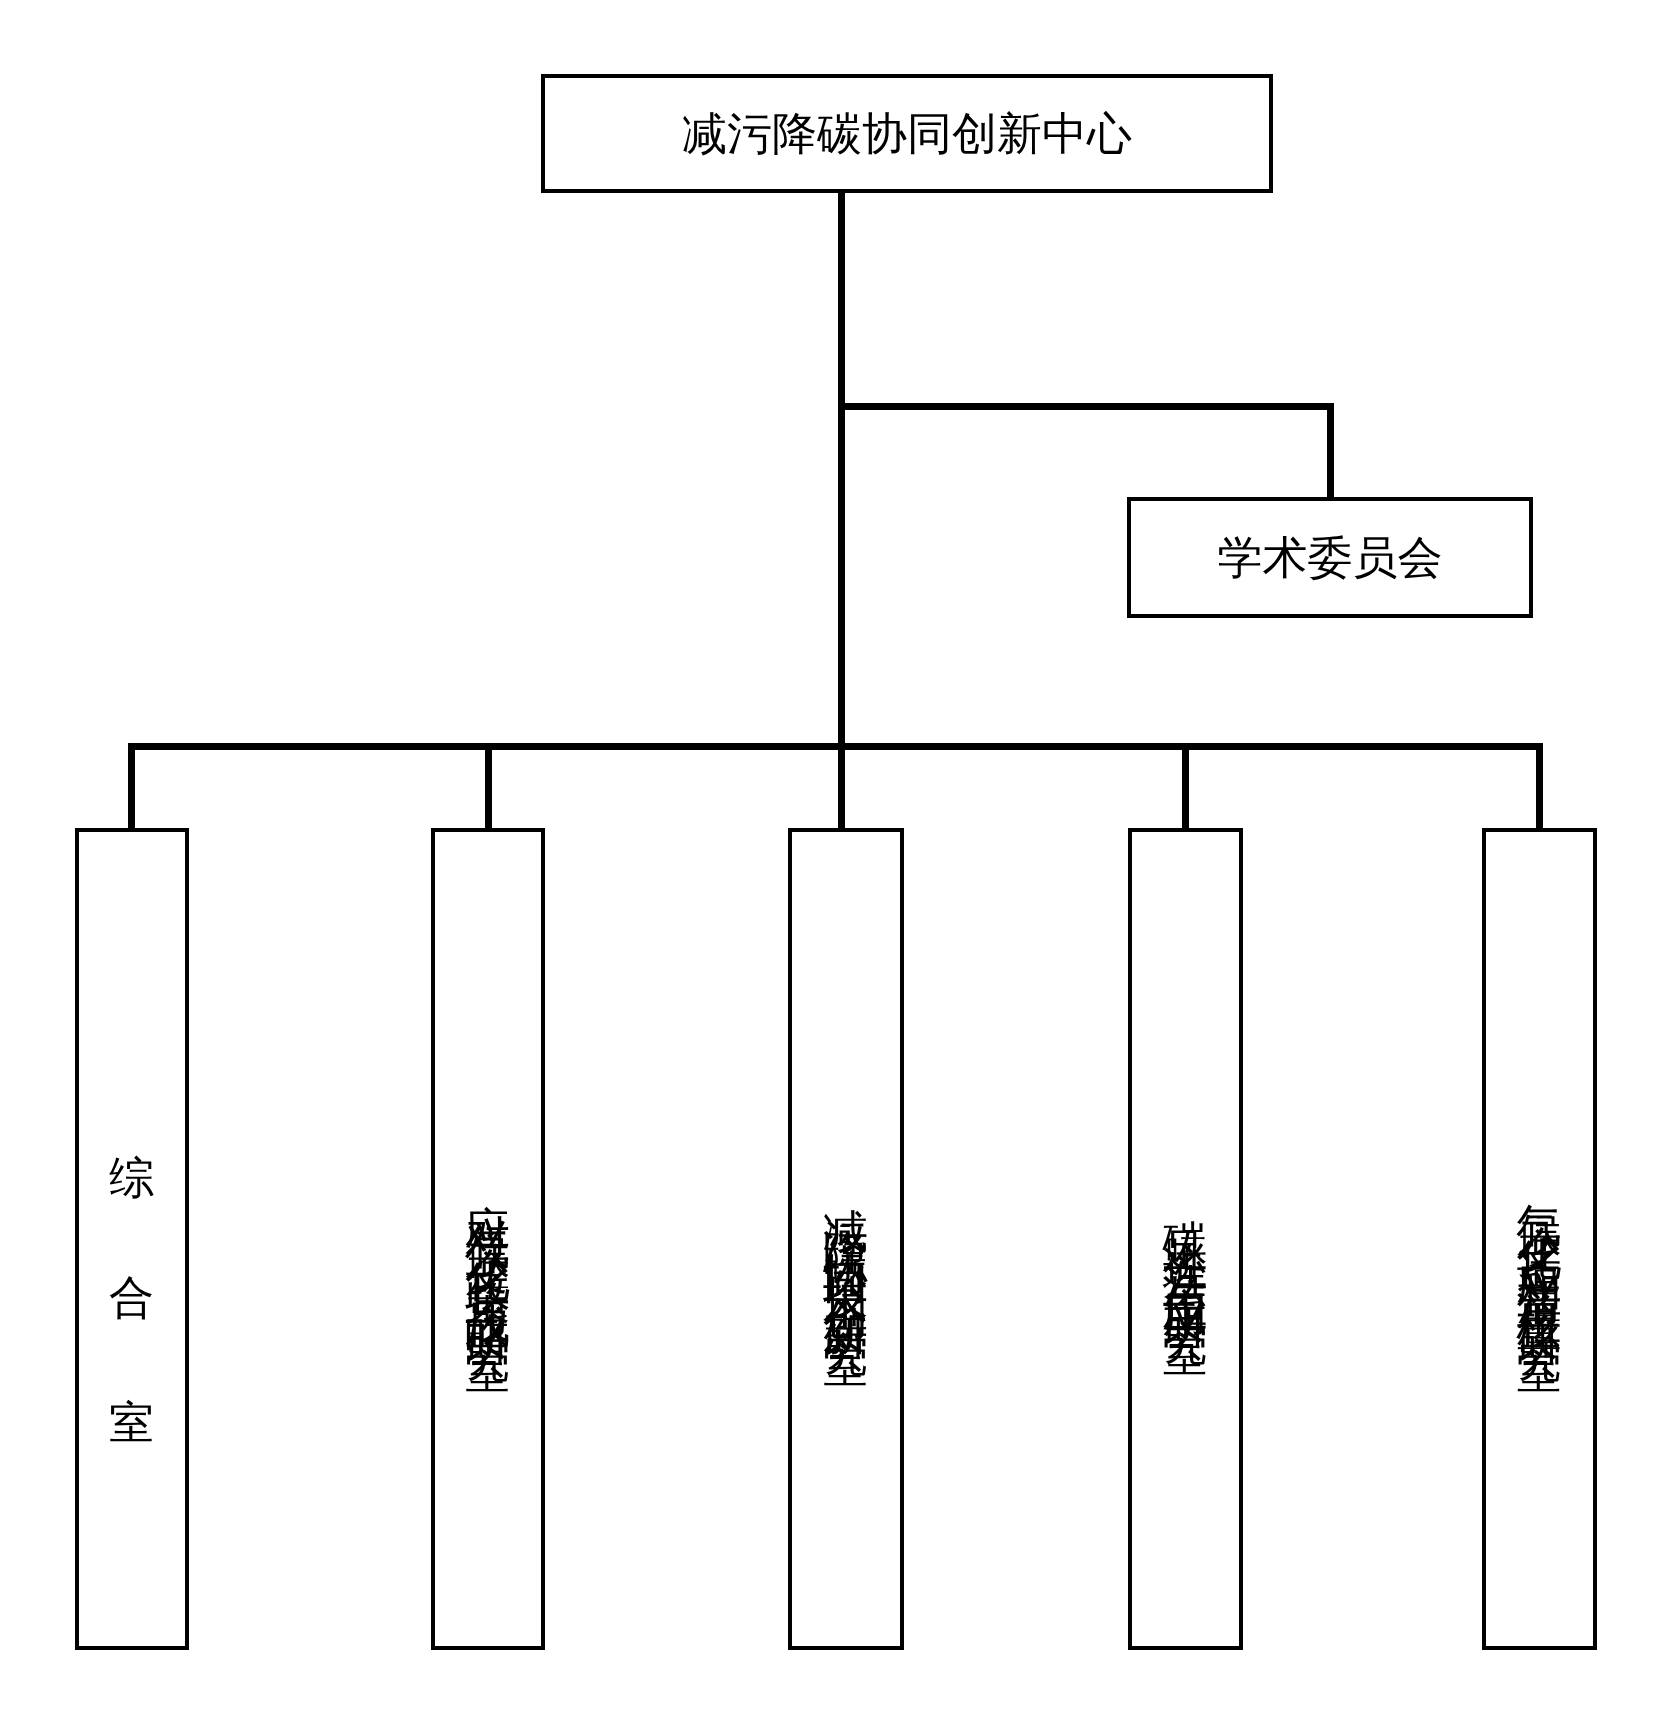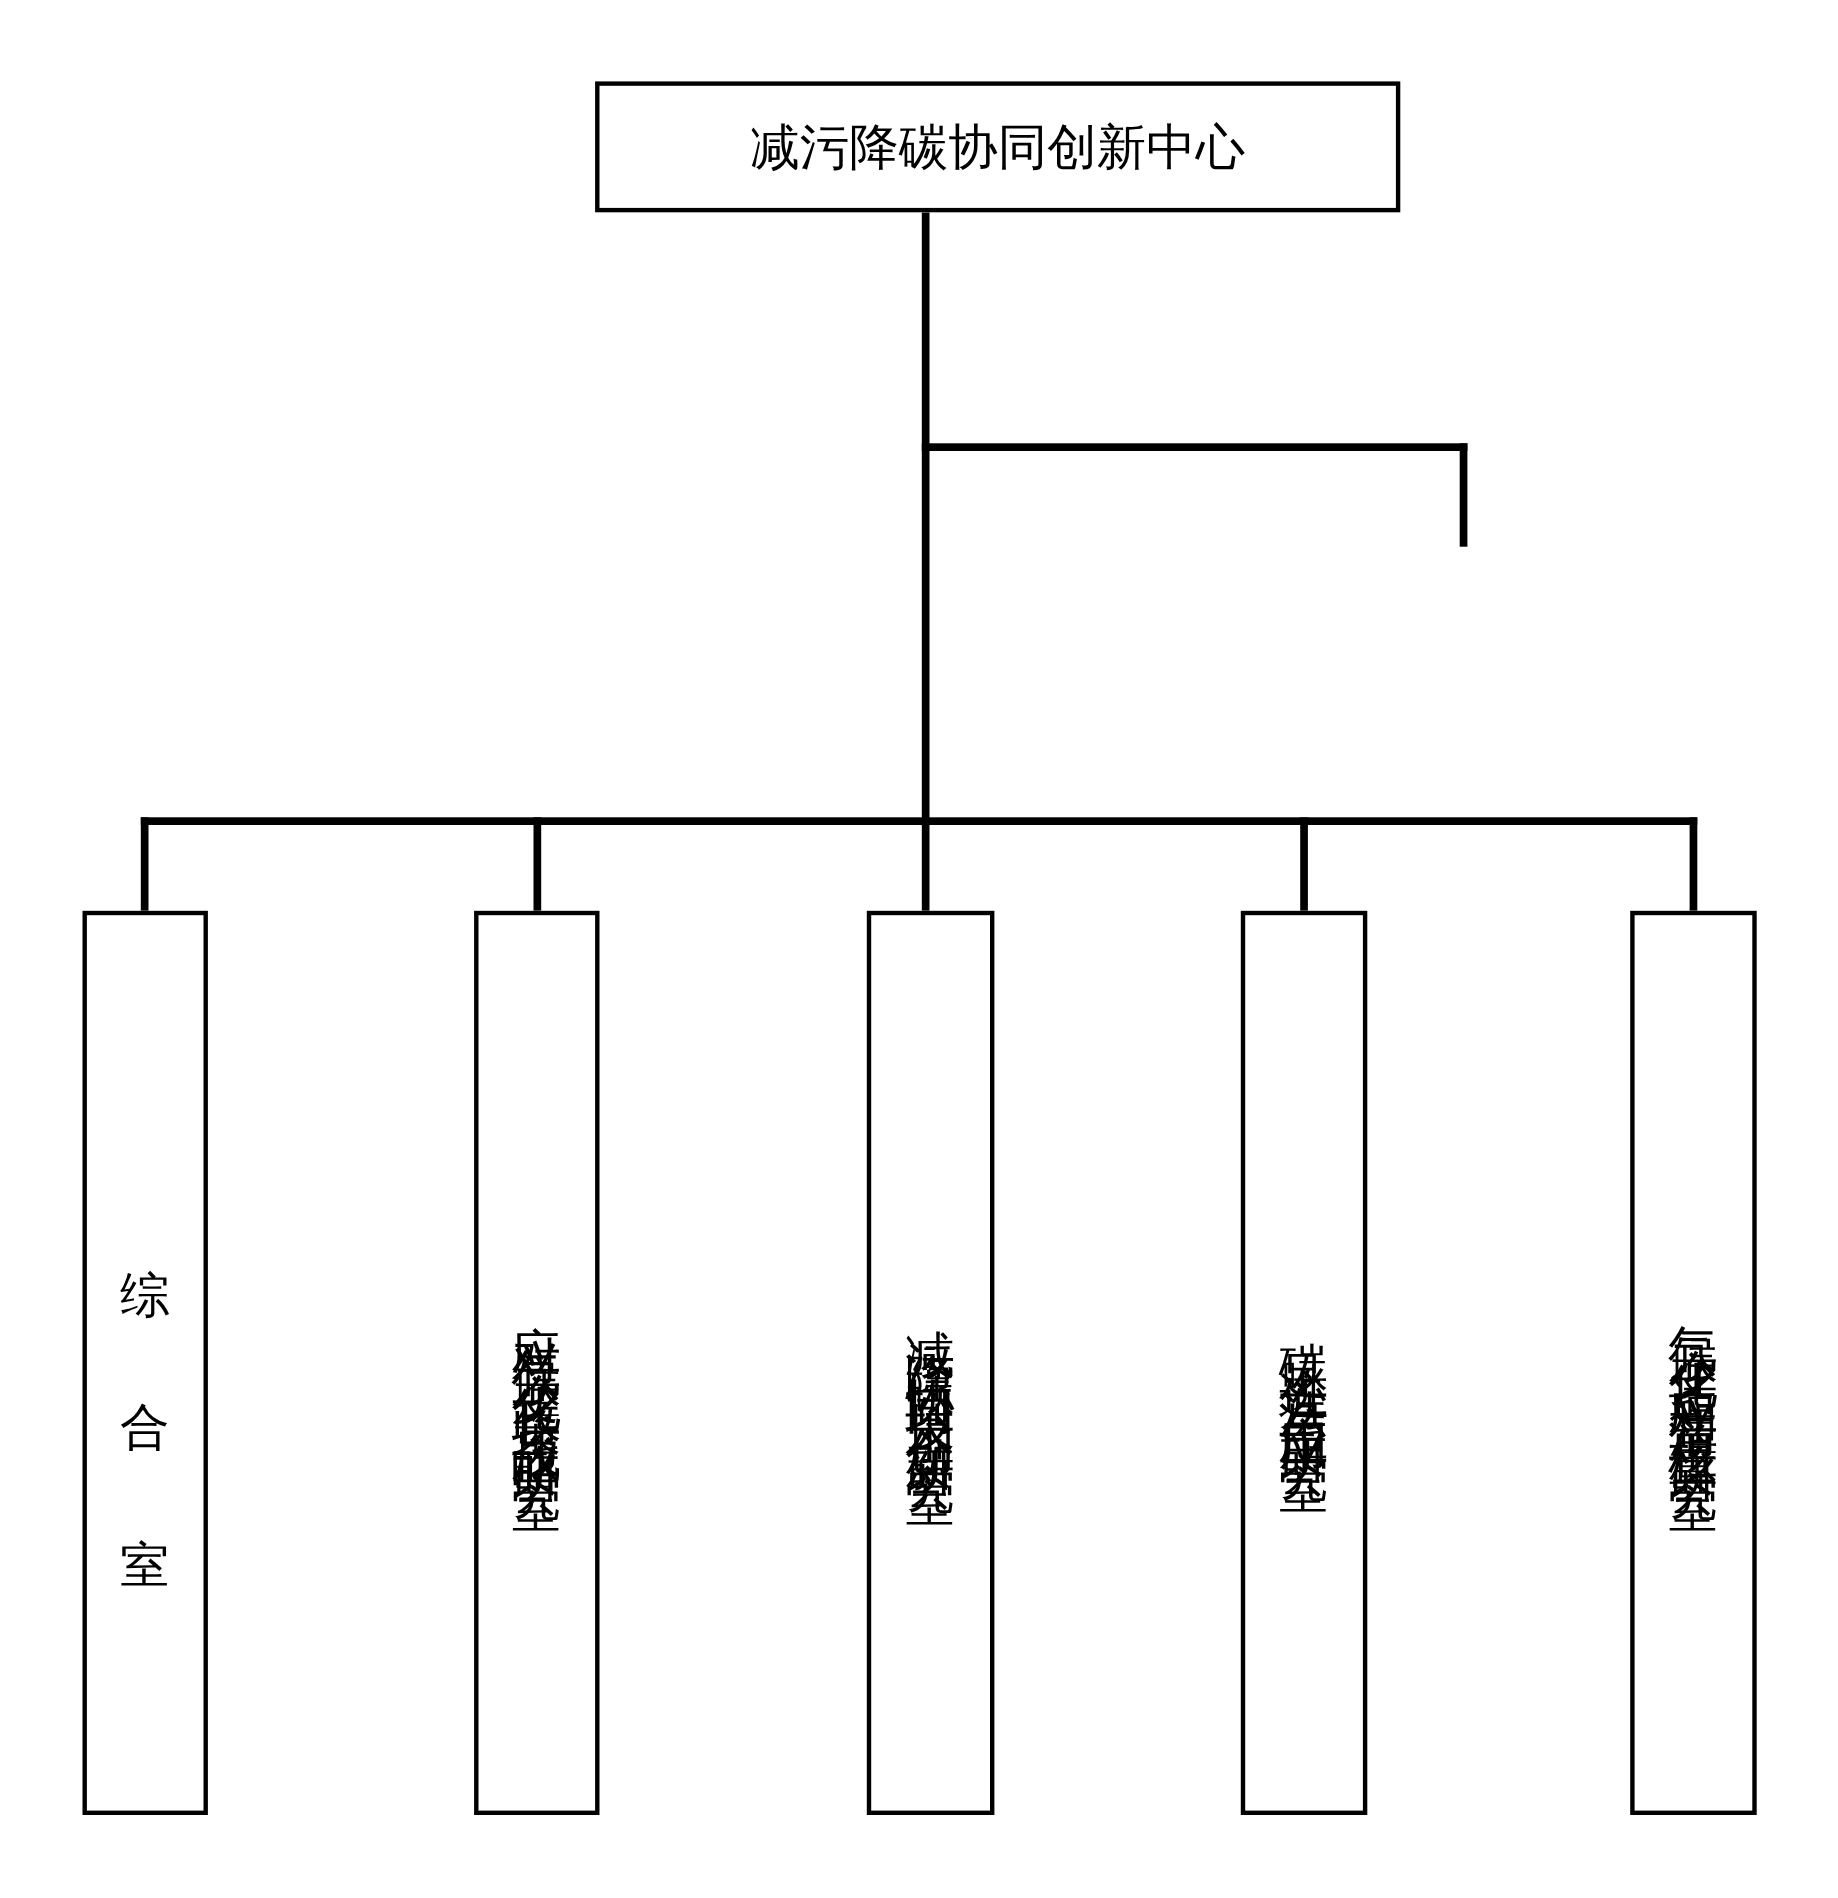--- a/index.html
+++ b/index.html
@@ -79,20 +79,23 @@
   <div class="line" id="distribution-line"></div>
   <div class="line drop" id="drop-line-0"></div>
   <div class="line drop" id="drop-line-1"></div>
   <div class="line drop" id="drop-line-3"></div>
   <div class="line drop" id="drop-line-4"></div>
 
   <div class="node" id="root-box">
     <span class="hlabel">减污降碳协同创新中心</span>
   </div>
 
+  <div class="node" id="committee-box">
+    <span class="hlabel">学术委员会</span>
+  </div>
 
   <div class="node dept" id="dept-box-0">
     <span class="vtext spread">综合室</span>
   </div>
   <div class="node dept" id="dept-box-1">
     <span class="vtext">应对气候变化政策与战略研究室</span>
   </div>
   <div class="node dept" id="dept-box-2">
     <span class="vtext">减污降碳协同技术创新研究室</span>
   </div>

